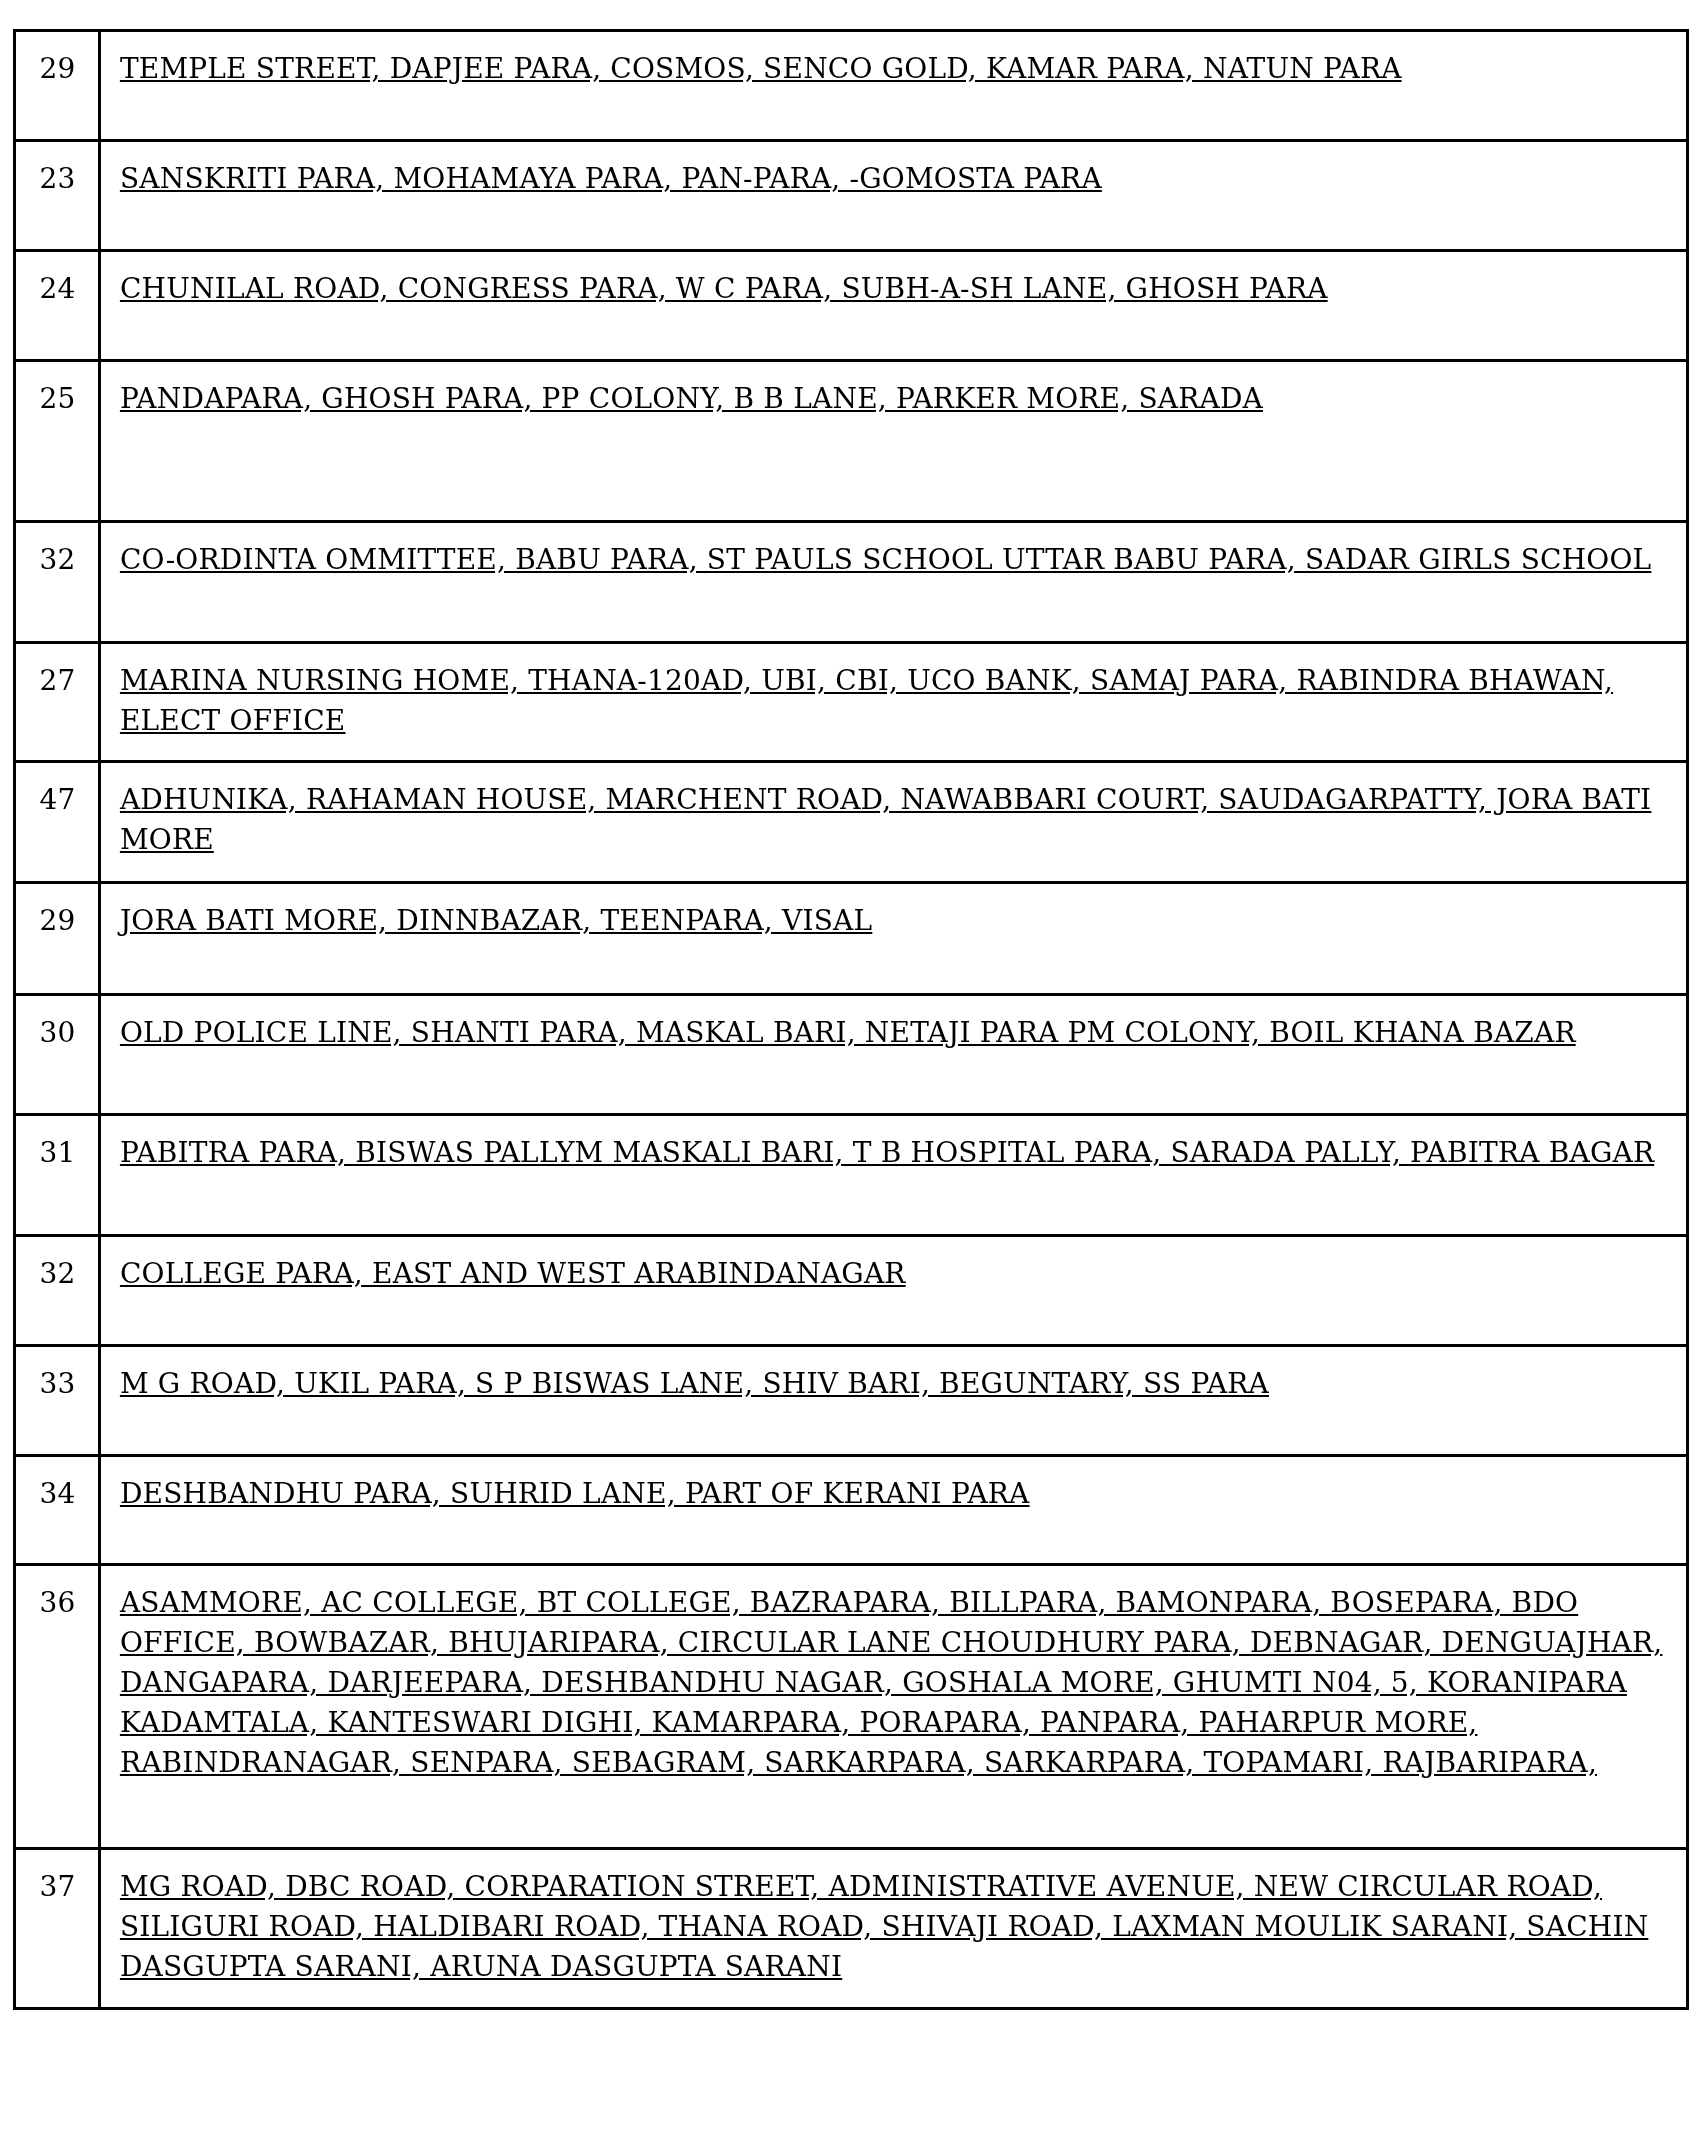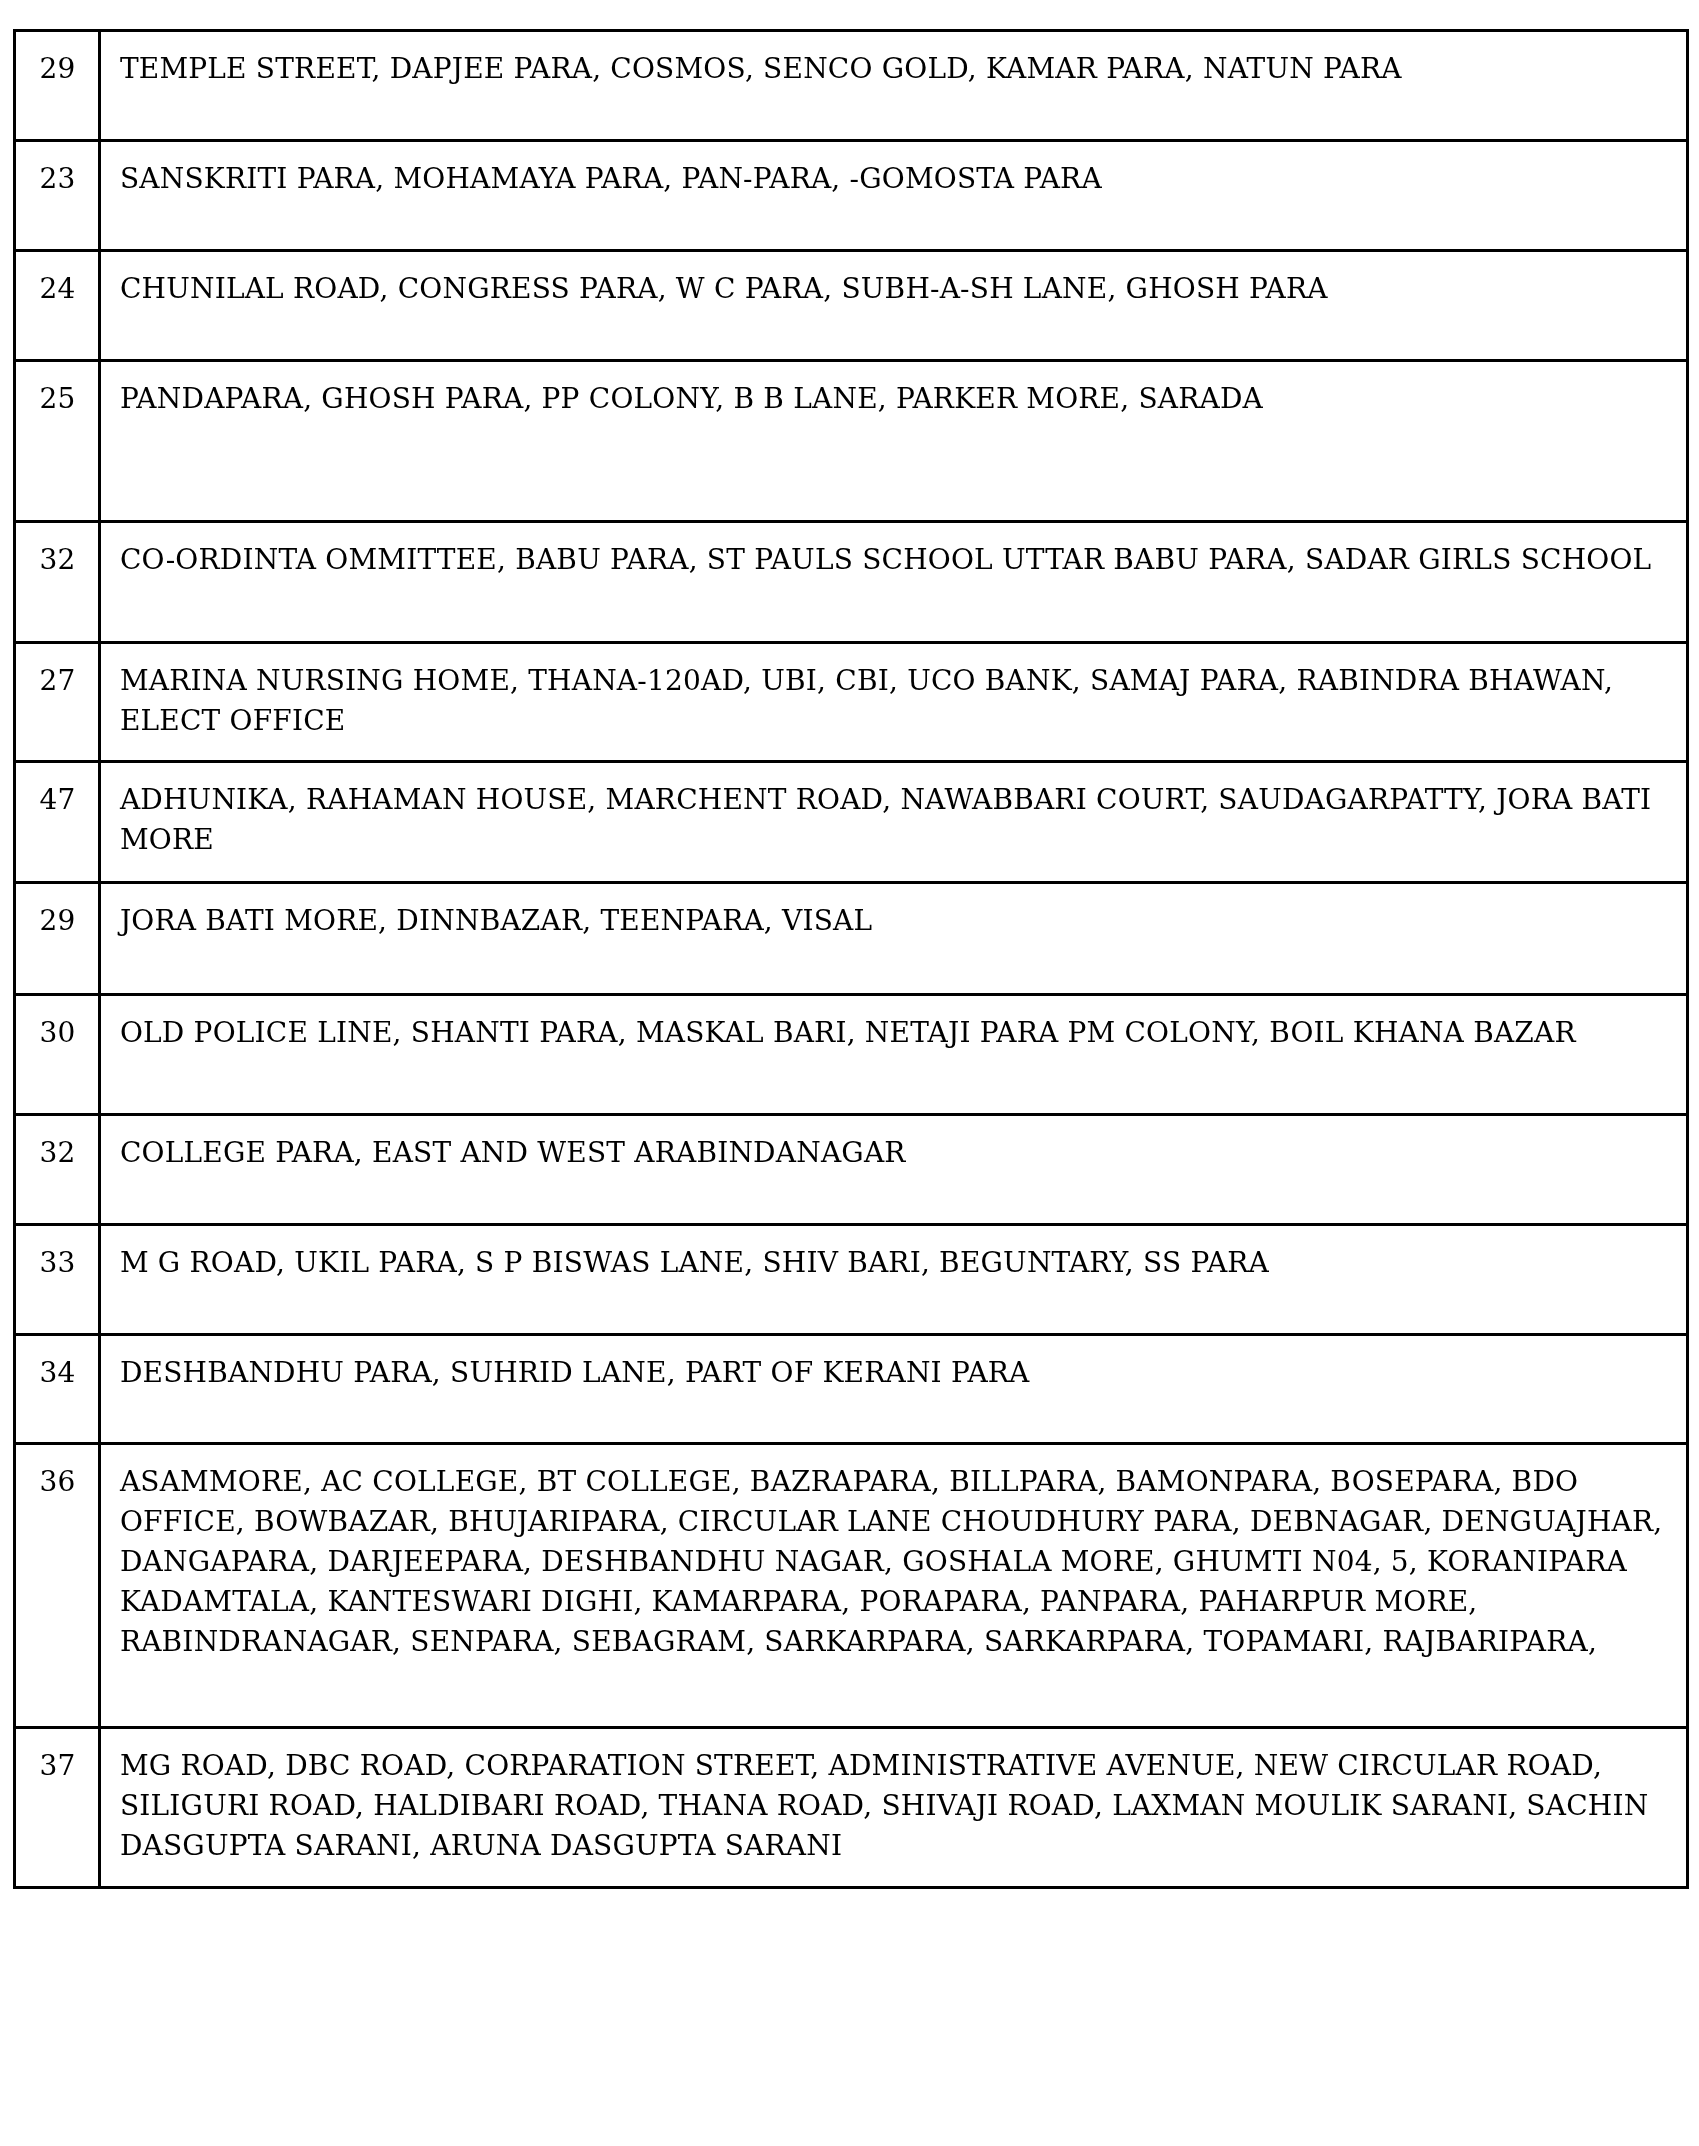--- a/index.html
+++ b/index.html
@@ -21,20 +21,21 @@
     line-height: 40px;
     letter-spacing: 0.2px;
   }
   .ward-table td.ward-no {
     width: 82px;
     text-align: center;
     padding-top: 17px;
   }
   .ward-table td.areas {
     padding: 17px 17px 0 18.5px;
+    text-decoration: underline;
   }
 </style>
 </head>
 <body>
 
 <table class="ward-table">
   <tbody id="ward-body">
     <tr style="height: 110px;">
       <td class="ward-no">29</td>
       <td class="areas">TEMPLE STREET, DAPJEE PARA, COSMOS, SENCO GOLD, KAMAR PARA, NATUN PARA</td>
@@ -64,20 +65,24 @@
       <td class="areas">ADHUNIKA, RAHAMAN HOUSE, MARCHENT ROAD, NAWABBARI COURT, SAUDAGARPATTY, JORA BATI MORE</td>
     </tr>
     <tr style="height: 112px;">
       <td class="ward-no">29</td>
       <td class="areas">JORA BATI MORE, DINNBAZAR, TEENPARA, VISAL</td>
     </tr>
     <tr style="height: 120px;">
       <td class="ward-no">30</td>
       <td class="areas">OLD POLICE LINE, SHANTI PARA, MASKAL BARI, NETAJI PARA PM COLONY, BOIL KHANA BAZAR</td>
     </tr>
+    <tr style="height: 121px;">
+      <td class="ward-no">31</td>
+      <td class="areas">PABITRA PARA, BISWAS PALLYM MASKALI BARI, T B HOSPITAL PARA, SARADA PALLY, PABITRA BAGAR</td>
+    </tr>
     <tr style="height: 110px;">
       <td class="ward-no">32</td>
       <td class="areas">COLLEGE PARA, EAST AND WEST ARABINDANAGAR</td>
     </tr>
     <tr style="height: 110px;">
       <td class="ward-no">33</td>
       <td class="areas">M G ROAD, UKIL PARA, S P BISWAS LANE, SHIV BARI, BEGUNTARY, SS PARA</td>
     </tr>
     <tr style="height: 109px;">
       <td class="ward-no">34</td>

